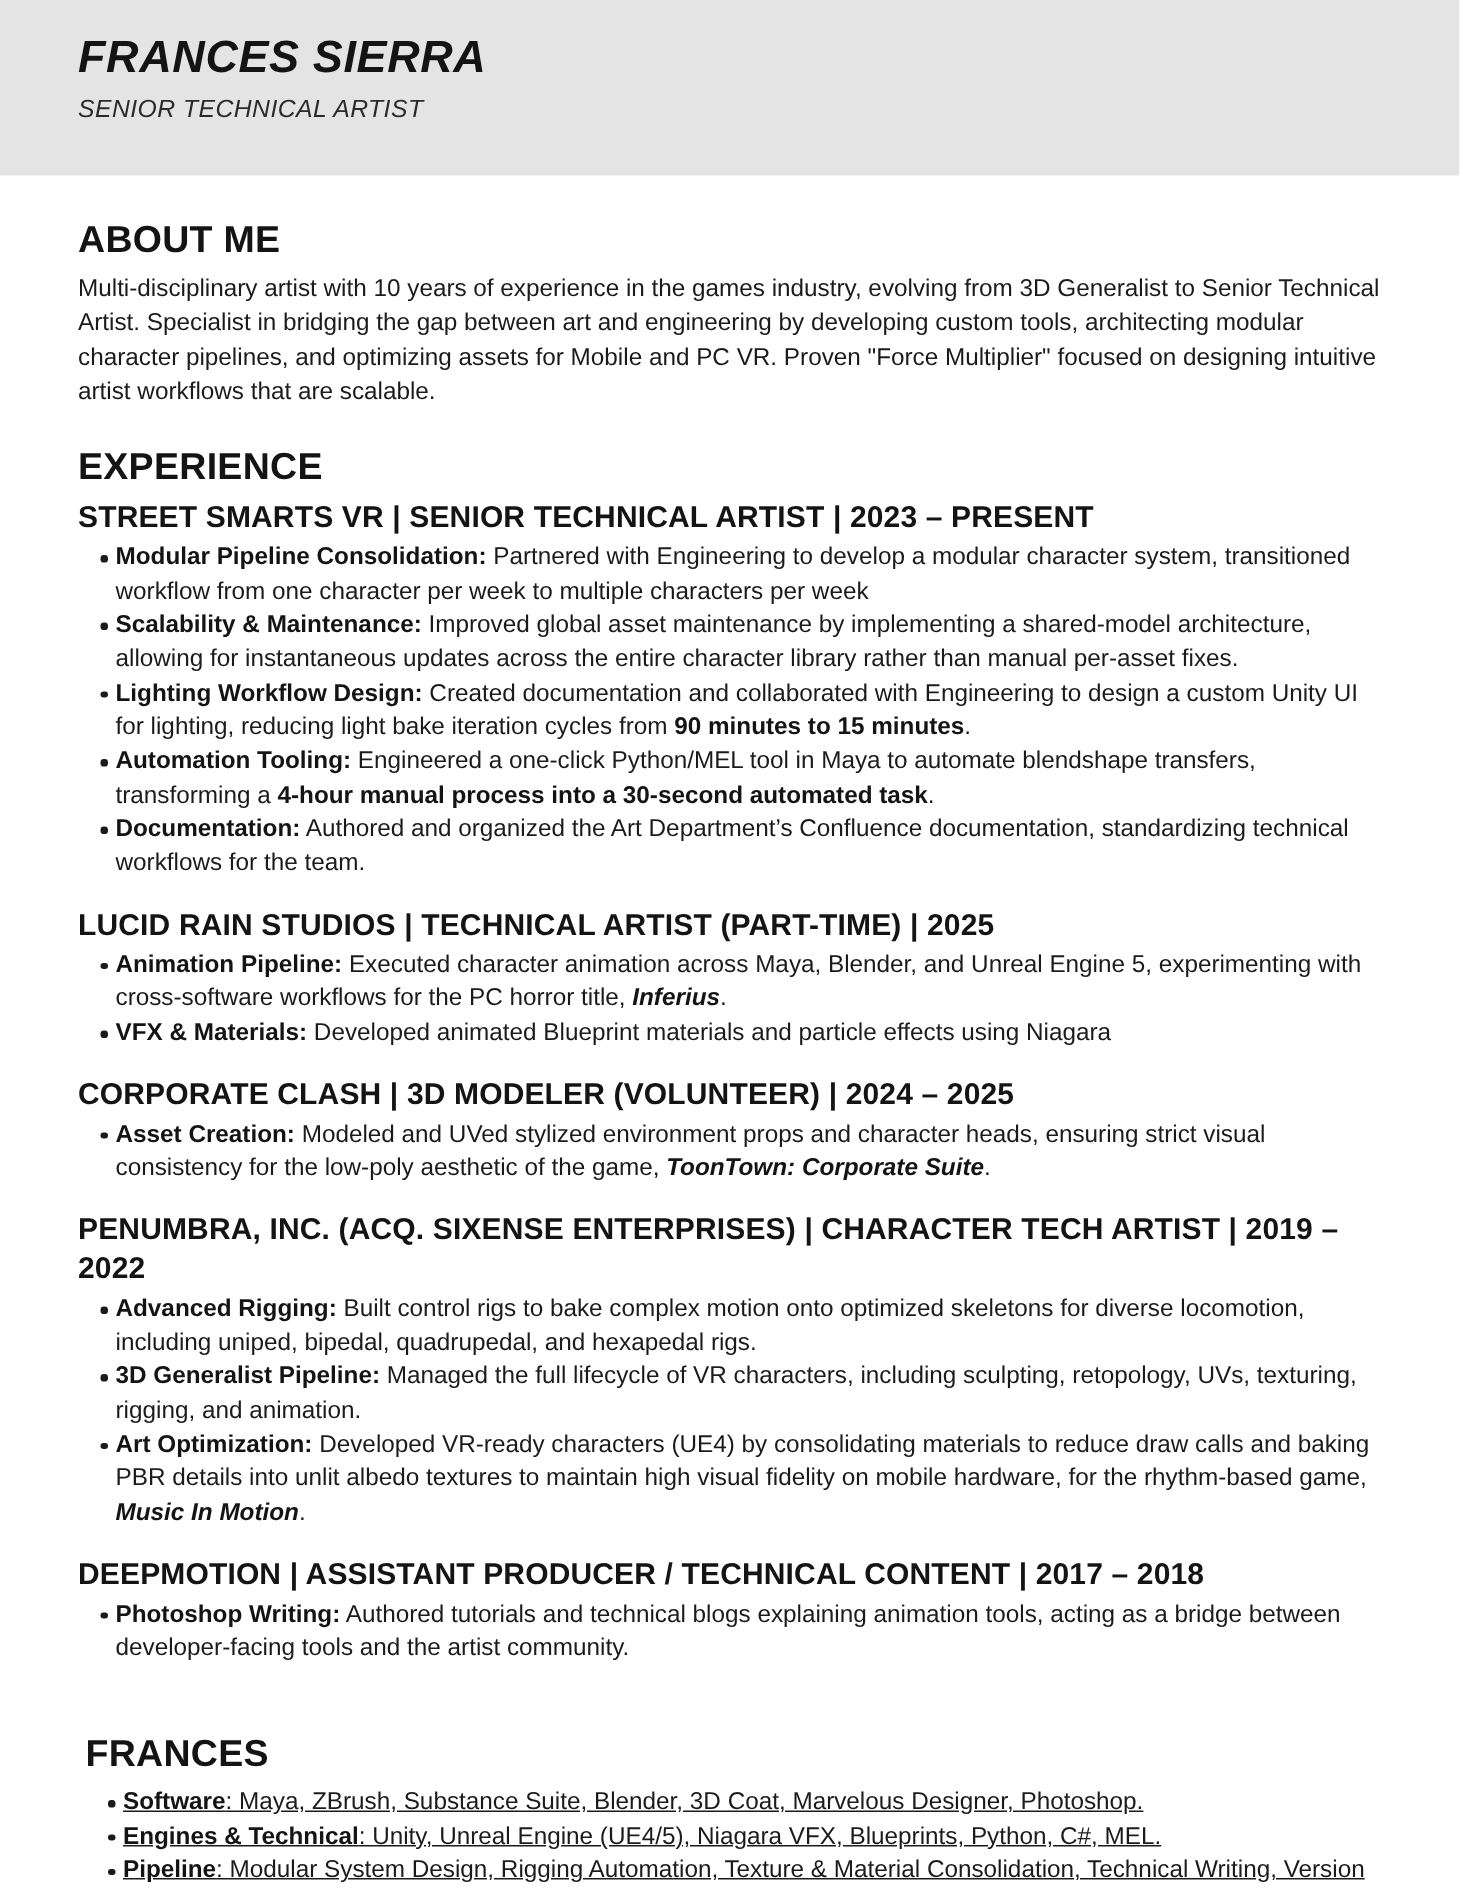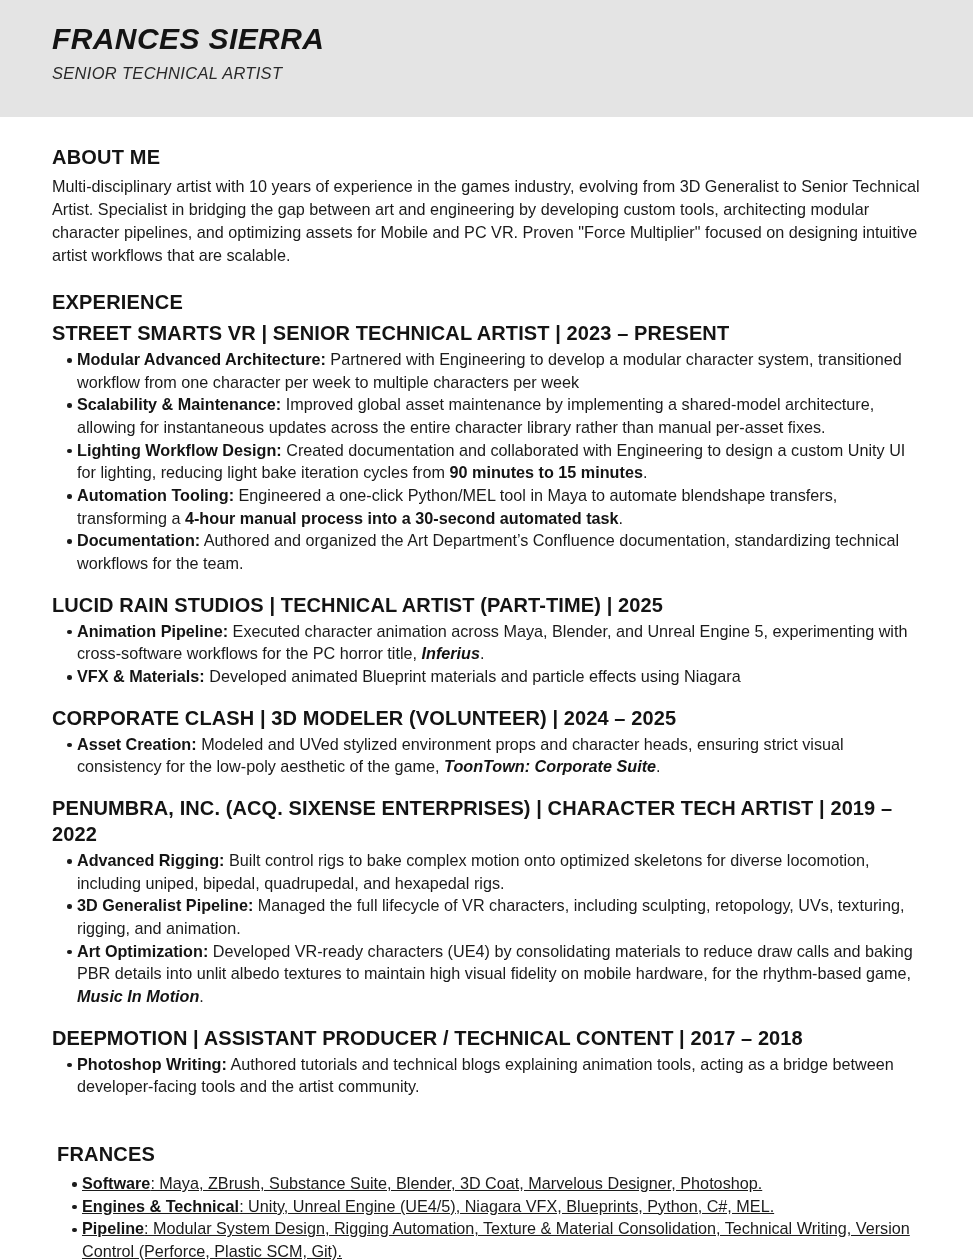--- a/index.html
+++ b/index.html
@@ -43,21 +43,21 @@
   
   .content {
     padding: 0 53px 0 52px;
     box-sizing: border-box;
   }
 
   .section {
     margin: 0;
   }
   .section-title {
-    font-size: 20px;
+    font-size: 25px;
     font-weight: bold;
     letter-spacing: 0.2px;
     color: #141414;
     margin: 0 0 6px 0;
     line-height: 1.2;
   }
   .section-about   { padding-top: 28px; }
   .section-exp     { padding-top: 23px; }
   .section-skills  { padding-top: 44px; padding-left: 5px; }
   .section-edu     { padding-top: 34px; }
@@ -124,21 +124,21 @@
     <h2 class="section-title">ABOUT ME</h2>
     <p class="about-text">Multi-disciplinary artist with 10 years of experience in the games industry, evolving from 3D Generalist to Senior Technical Artist. Specialist in bridging the gap between art and engineering by developing custom tools, architecting modular character pipelines, and optimizing assets for Mobile and PC VR. Proven "Force Multiplier" focused on designing intuitive artist workflows that are scalable.</p>
   </section>
 
   <section class="section section-exp">
     <h2 class="section-title">EXPERIENCE</h2>
     <div id="jobs-container">
         <div class="job">
           <div class="job-header">STREET SMARTS VR | SENIOR TECHNICAL ARTIST | 2023 – PRESENT</div>
           <ul class="bullets">
-            <li><b>Modular Advanced Architecture:</b> Partnered with Engineering to develop a modular character system, transitioned workflow from one character per week to multiple characters per week</li>
+            <li><b>Modular Pipeline Consolidation:</b> Partnered with Engineering to develop a modular character system, transitioned workflow from one character per week to multiple characters per week</li>
             <li><b>Scalability &amp; Maintenance:</b> Improved global asset maintenance by implementing a shared-model architecture, allowing for instantaneous updates across the entire character library rather than manual per-asset fixes.</li>
             <li><b>Lighting Workflow Design:</b> Created documentation and collaborated with Engineering to design a custom Unity UI for lighting, reducing light bake iteration cycles from <b>90 minutes to 15 minutes</b>.</li>
             <li><b>Automation Tooling:</b> Engineered a one-click Python/MEL tool in Maya to automate blendshape transfers, transforming a <b>4-hour manual process into a 30-second automated task</b>.</li>
             <li><b>Documentation:</b> Authored and organized the Art Department’s Confluence documentation, standardizing technical workflows for the team.</li>
           </ul>
         </div>
         <div class="job">
           <div class="job-header">LUCID RAIN STUDIOS | TECHNICAL ARTIST (PART-TIME) | 2025</div>
           <ul class="bullets">
             <li><b>Animation Pipeline:</b> Executed character animation across Maya, Blender, and Unreal Engine 5, experimenting with cross-software workflows for the PC horror title, <i>Inferius</i>.</li>

